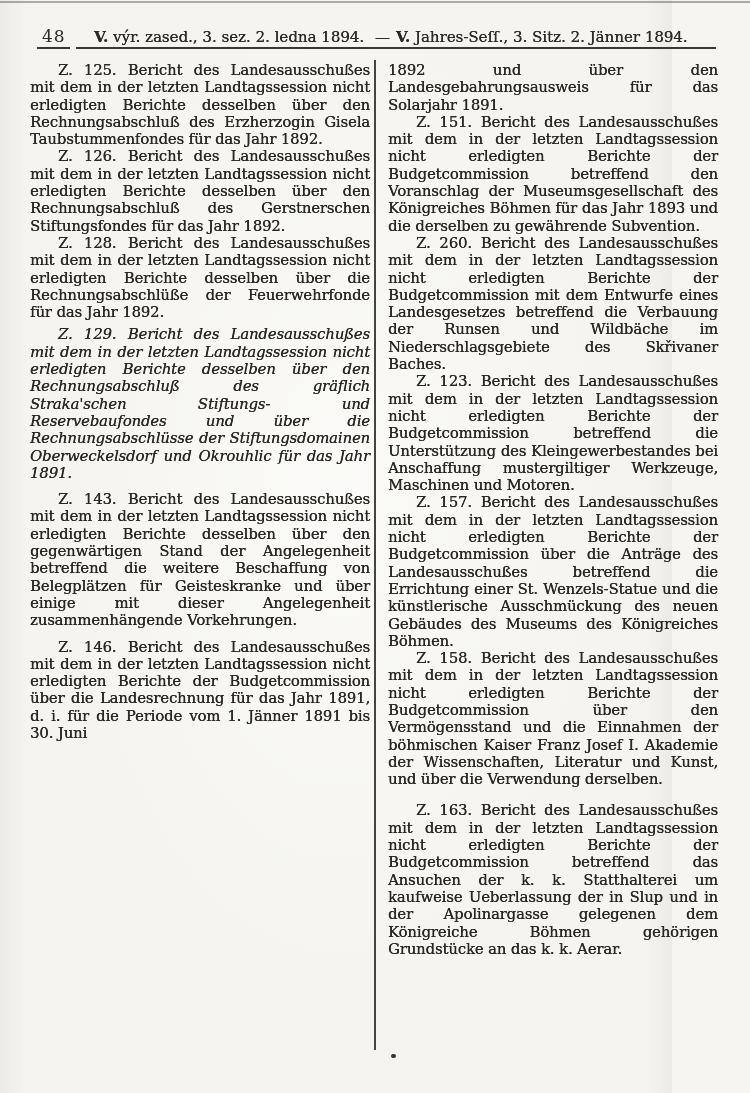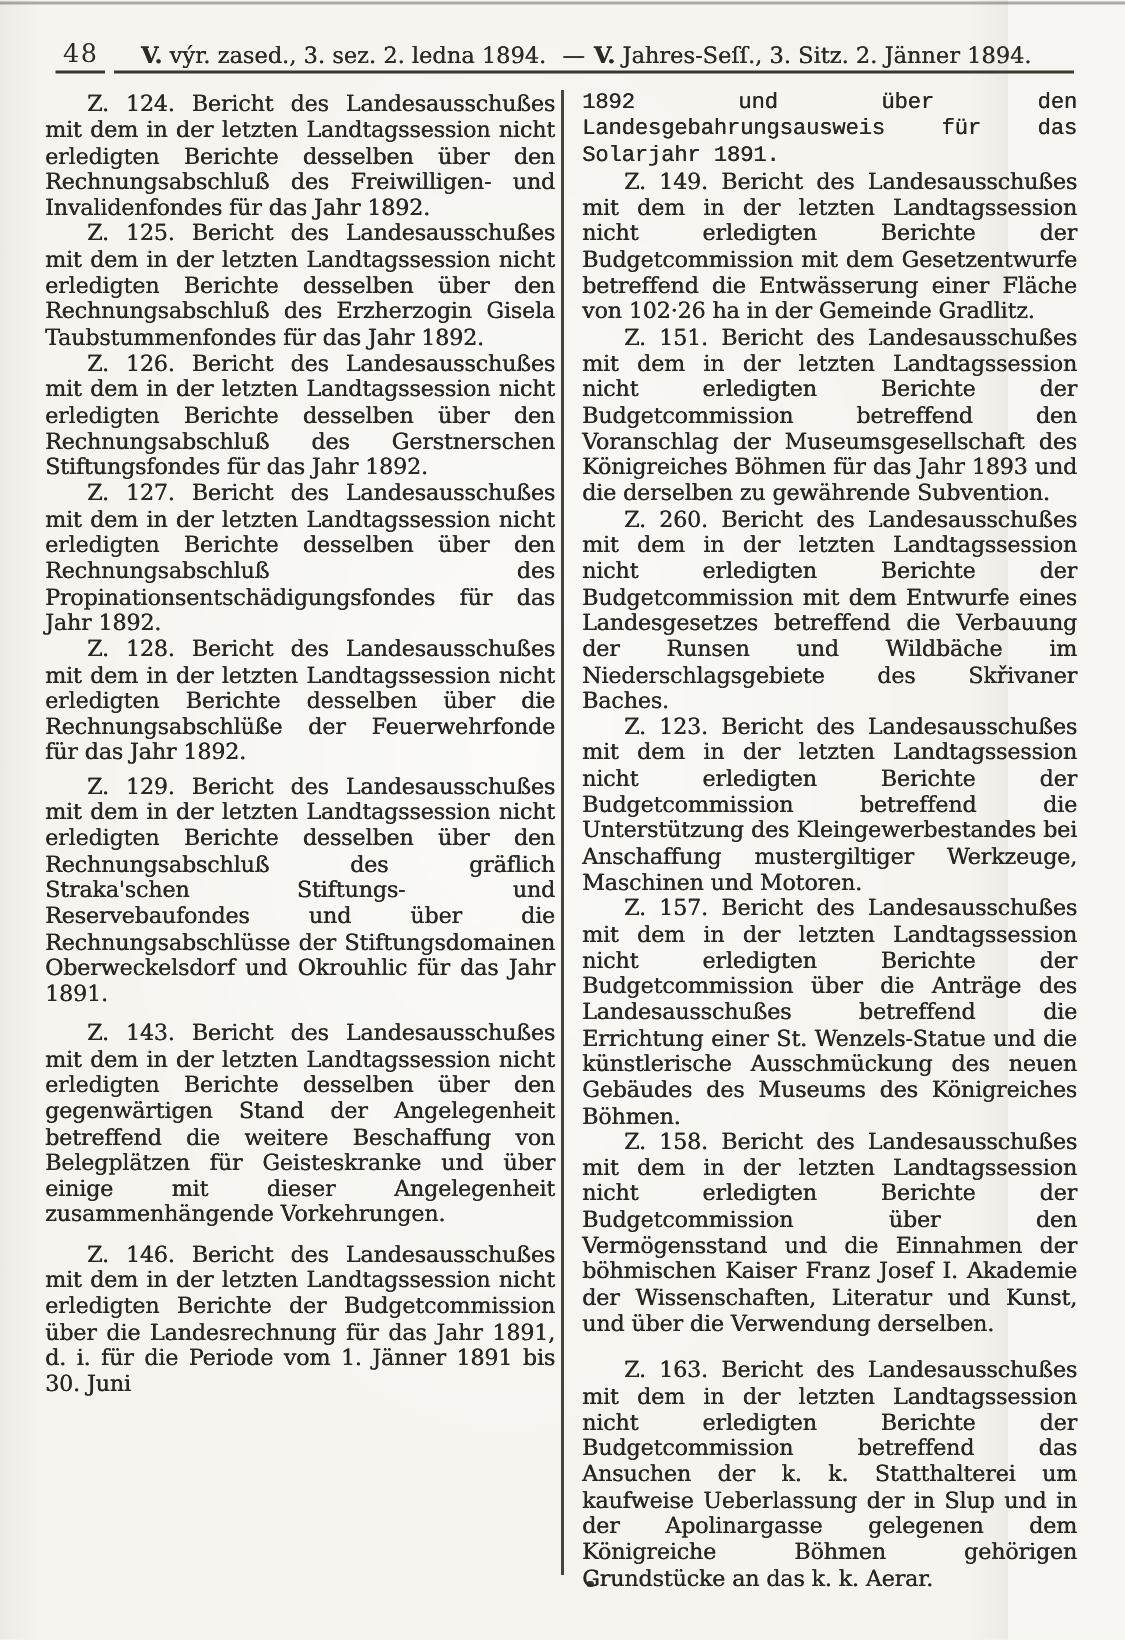--- a/index.html
+++ b/index.html
@@ -51,22 +51,22 @@
     position: absolute; top: 61px;
     font-size: 14.8px; line-height: 17.3px;
     text-align: justify; letter-spacing: -0.1px;
     color: #2b2722;
     text-shadow: 0.25px 0 0 currentColor; 
     hyphens: auto; -webkit-hyphens: auto;
   }
   .column-left  { left: 30px;  width: 340px; }
   .column-right { left: 388px; width: 330px; }
   .column p { margin: 0; text-indent: 28px; }
-  .column p.no-indent { text-indent: 0; font-family: Liberation Mono, monospace; }
-  .gap-sm { margin-top: 5px  !important; }
+  .column p.no-indent { text-indent: 0; }
+  .gap-sm { margin-top: 5px  !important; font-style: italic; }
   .gap-md { margin-top: 9px  !important; }
   .gap-lg { margin-top: 14px !important; }
   .column-divider {
     position: absolute; left: 374px; top: 60px; width: 2px; height: 990px;
     background: #48443c;
   }
 </style>
 </head>
 <body>
 
@@ -78,33 +78,30 @@
   <div class="page-number">48</div>
   <div class="running-head">
     <span class="vol">V.</span><span> výr. zased., 3. sez. 2. ledna 1894. </span><span class="dash">—</span><span class="vol">V.</span><span> Jahres-Seſſ., 3. Sitz. 2. Jänner 1894.</span>
   </div>
   <div class="rule-short"></div>
   <div class="rule-long"></div>
 
   <div class="column-divider"></div>
 
   <div class="column column-left" lang="de">
-    <p>Z. 124. Bericht des Landesausschußes mit dem in der letzten Landtagssession nicht erledigten Berichte desselben über den Rechnungsabschluß des Freiwilligen- und Invalidenfondes für das Jahr 1892.</p>
     <p>Z. 125. Bericht des Landesausschußes mit dem in der letzten Landtagssession nicht erledigten Berichte desselben über den Rechnungsabschluß des Erzherzogin Gisela Taubstummenfondes für das Jahr 1892.</p>
     <p>Z. 126. Bericht des Landesausschußes mit dem in der letzten Landtagssession nicht erledigten Berichte desselben über den Rechnungsabschluß des Gerstnerschen Stiftungsfondes für das Jahr 1892.</p>
-    <p>Z. 127. Bericht des Landesausschußes mit dem in der letzten Landtagssession nicht erledigten Berichte desselben über den Rechnungsabschluß des Propinationsentschädigungsfondes für das Jahr 1892.</p>
     <p>Z. 128. Bericht des Landesausschußes mit dem in der letzten Landtagssession nicht erledigten Berichte desselben über die Rechnungsabschlüße der Feuerwehrfonde für das Jahr 1892.</p>
     <p class="gap-sm">Z. 129. Bericht des Landesausschußes mit dem in der letzten Landtagssession nicht erledigten Berichte desselben über den Rechnungsabschluß des gräflich Straka'schen Stiftungs- und Reservebaufondes und über die Rechnungsabschlüsse der Stiftungsdomainen Oberweckelsdorf und Okrouhlic für das Jahr 1891.</p>
     <p class="gap-md">Z. 143. Bericht des Landesausschußes mit dem in der letzten Landtagssession nicht erledigten Berichte desselben über den gegenwärtigen Stand der Angelegenheit betreffend die weitere Beschaffung von Belegplätzen für Geisteskranke und über einige mit dieser Angelegenheit zusammenhängende Vorkehrungen.</p>
     <p class="gap-md">Z. 146. Bericht des Landesausschußes mit dem in der letzten Landtagssession nicht erledigten Berichte der Budgetcommission über die Landesrechnung für das Jahr 1891, d. i. für die Periode vom 1. Jänner 1891 bis 30. Juni</p>
   </div>
 
   <div class="column column-right" lang="de">
     <p class="no-indent">1892 und über den Landesgebahrungsausweis für das Solarjahr 1891.</p>
-    <p>Z. 149. Bericht des Landesausschußes mit dem in der letzten Landtagssession nicht erledigten Berichte der Budgetcommission mit dem Gesetzentwurfe betreffend die Entwässerung einer Fläche von 102·26 ha in der Gemeinde Gradlitz.</p>
     <p>Z. 151. Bericht des Landesausschußes mit dem in der letzten Landtagssession nicht erledigten Berichte der Budgetcommission betreffend den Voranschlag der Museumsgesellschaft des Königreiches Böhmen für das Jahr 1893 und die derselben zu gewährende Subvention.</p>
     <p>Z. 260. Bericht des Landesausschußes mit dem in der letzten Landtagssession nicht erledigten Berichte der Budgetcommission mit dem Entwurfe eines Landesgesetzes betreffend die Verbauung der Runsen und Wildbäche im Niederschlagsgebiete des Skřivaner Baches.</p>
     <p>Z. 123. Bericht des Landesausschußes mit dem in der letzten Landtagssession nicht erledigten Berichte der Budgetcommission betreffend die Unterstützung des Kleingewerbestandes bei Anschaffung mustergiltiger Werkzeuge, Maschinen und Motoren.</p>
     <p>Z. 157. Bericht des Landesausschußes mit dem in der letzten Landtagssession nicht erledigten Berichte der Budgetcommission über die Anträge des Landesausschußes betreffend die Errichtung einer St. Wenzels-Statue und die künstlerische Ausschmückung des neuen Gebäudes des Museums des Königreiches Böhmen.</p>
     <p>Z. 158. Bericht des Landesausschußes mit dem in der letzten Landtagssession nicht erledigten Berichte der Budgetcommission über den Vermögensstand und die Einnahmen der böhmischen Kaiser Franz Josef I. Akademie der Wissenschaften, Literatur und Kunst, und über die Verwendung derselben.</p>
     <p class="gap-lg">Z. 163. Bericht des Landesausschußes mit dem in der letzten Landtagssession nicht erledigten Berichte der Budgetcommission betreffend das Ansuchen der k. k. Statthalterei um kaufweise Ueberlassung der in Slup und in der Apolinargasse gelegenen dem Königreiche Böhmen gehörigen Grundstücke an das k. k. Aerar.</p>
 
   </div>
 
 </div>

